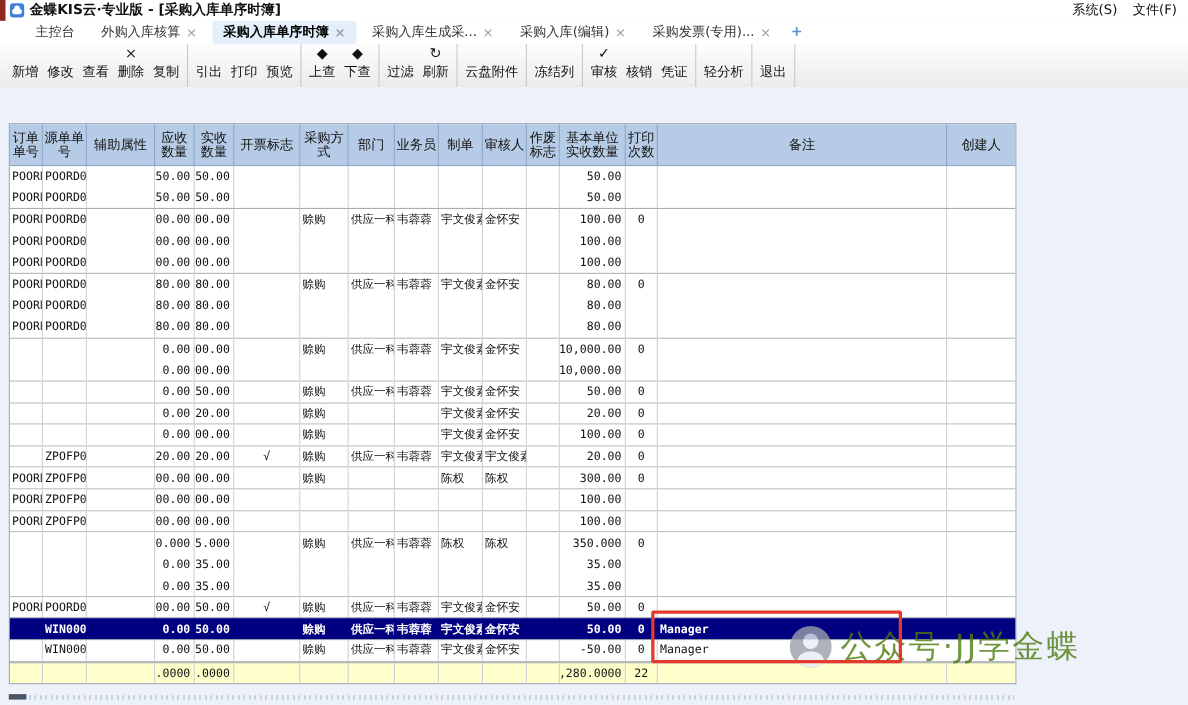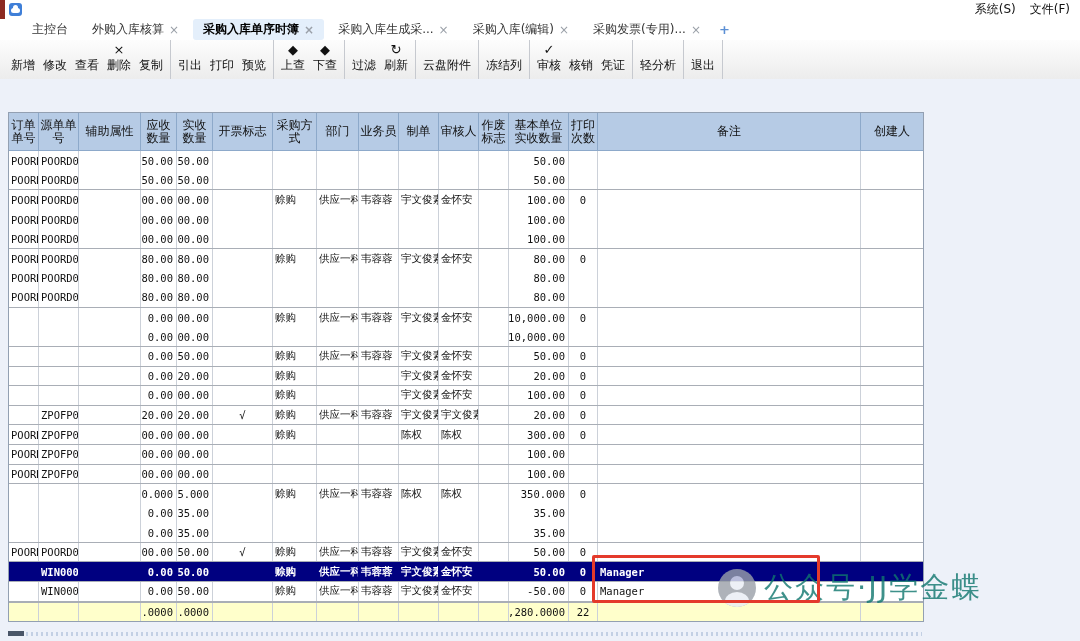--- a/index.html
+++ b/index.html
@@ -57,36 +57,37 @@
   .cell:last-child{border-right:none;}
   .trow.sel .cell{border-right-color:#000080;}
   .al-l{justify-content:flex-start;padding-left:2px;}
   .al-r{justify-content:flex-end;padding-right:3px;}
   .al-c{justify-content:center;}
 
   
   .redbox{position:absolute;left:592px;top:555px;width:222px;height:42px;
           border:3px solid #e43a2b;border-radius:2px;z-index:50;}
   .watermark{position:absolute;left:718px;top:568px;display:flex;align-items:center;gap:8px;
-             z-index:40;opacity:0.8;color:#0f766e;pointer-events:none;}
+             z-index:40;opacity:0.8;color:#4d7c0f;pointer-events:none;}
   .wm-logo{width:38px;height:38px;border-radius:50%;background:#9aa0a8;position:relative;overflow:hidden;}
   .wm-logo::before{content:"";position:absolute;left:12px;top:7px;width:14px;height:14px;border-radius:50%;background:#e9edf4;}
   .wm-logo::after{content:"";position:absolute;left:7px;top:23px;width:24px;height:18px;border-radius:50%;background:#e9edf4;}
   .wm-text{font-size:29px;letter-spacing:2px;white-space:nowrap;}
 
   .hscroll{position:absolute;left:8px;top:551px;width:914px;height:7px;display:flex;align-items:center;}
   .hs-handle{width:16px;height:5px;background:#4a5668;margin-right:2px;}
   .hs-track{flex:1;height:4px;background:repeating-linear-gradient(90deg,#c3d0e4 0 2px,transparent 2px 5px);}
 </style>
 </head>
 <body>
 
 <div class="titlebar">
   <div class="red-sliver"></div>
   <div class="appicon"></div>
+  <span class="wtitle">金蝶KIS云·专业版 - [采购入库单序时簿]</span>
   <div class="menu">
     <span>系统(S)</span>
     <span>文件(F)</span>
   </div>
 </div>
 
 <div class="tabbar" id="tabbar">
     <div class="tab">
       <span class="tab-label">主控台</span>
     </div>

